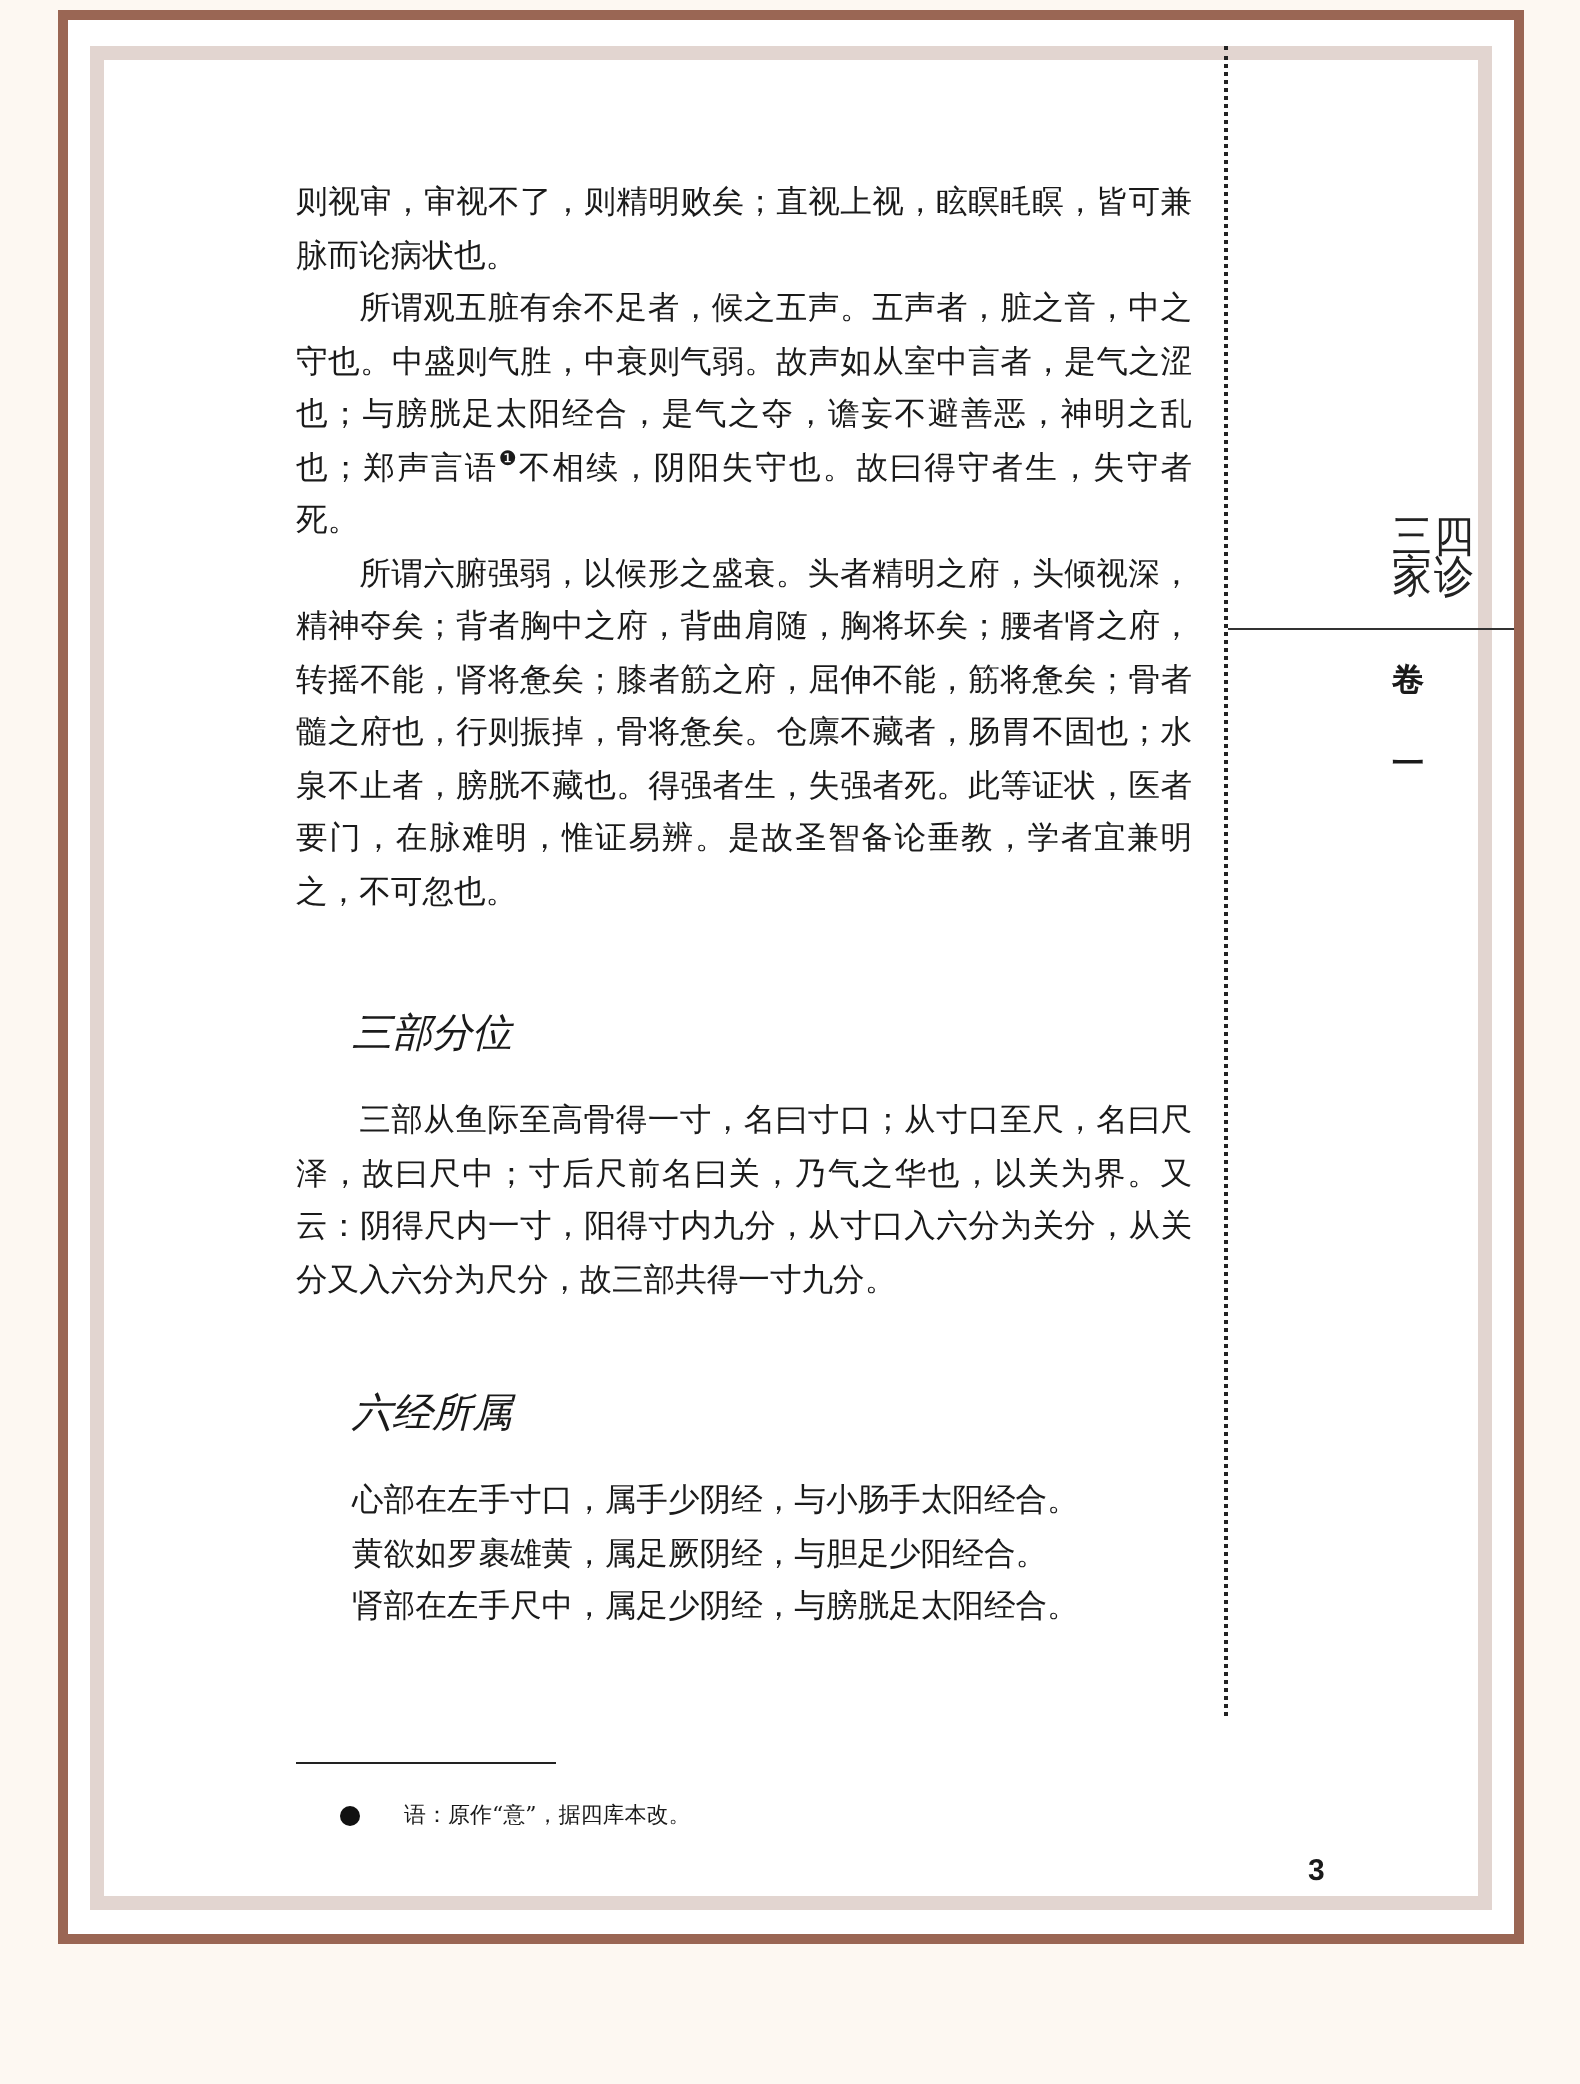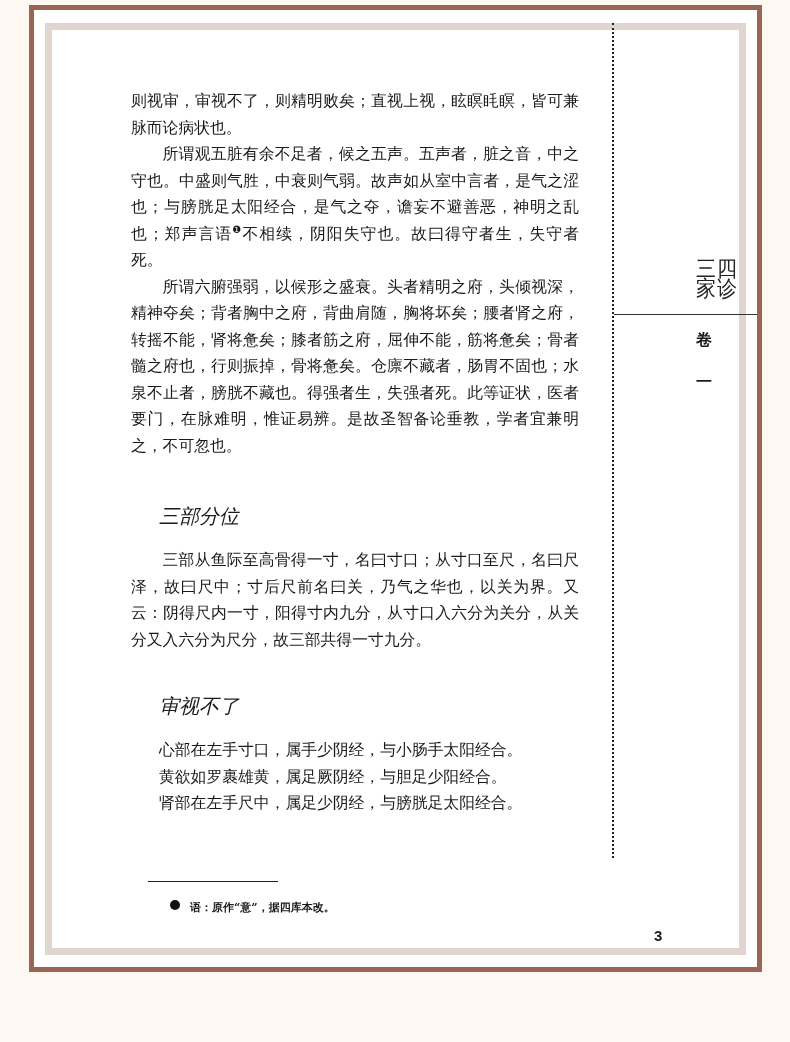--- a/index.html
+++ b/index.html
@@ -81,21 +81,21 @@
       flex-direction: column;
       align-items: center;
       font-family: "DejaVu Sans", sans-serif;
       font-weight: bold;
       font-size: 16px;
       line-height: 1;
     }
     .juan span:first-child { margin-bottom: 26px; }
     .content {
       position: absolute;
-      left: 131px;
+      left: 148px;
       top: 88px;
       width: 448px;
       font-size: 15.8px;
       line-height: 26.5px;
     }
     .content p {
       margin: 0;
       text-indent: 2em;
       text-align: justify;
     }
@@ -124,25 +124,25 @@
       left: 148px;
       top: 881px;
       width: 130px;
       border-top: 1.5px solid #222;
     }
     .footnote {
       position: absolute;
       left: 170px;
       top: 900px;
       font-size: 11px;
-      font-weight: bold;
+      font-weight: normal;
       font-family: "DejaVu Serif", serif;
       display: flex;
-      gap: 10px;
-      align-items: flex-start;
+      gap: 22px;
+      align-items: center;
     }
     .footnote .dot {
       display: inline-block;
       width: 10px;
       height: 10px;
       border-radius: 50%;
       background: #111;
     }
     .page-number {
       position: absolute;
@@ -179,21 +179,21 @@
 </div>
 
 <div class="content">
   <p class="no-indent">则视审，审视不了，则精明败矣；直视上视，眩瞑眊瞑，皆可兼脉而论病状也。</p>
   <p><span>所谓观五脏有余不足者，候之五声。五声者，脏之音，中之守也。中盛则气胜，中衰则气弱。故声如从室中言者，是气之涩也；与膀胱足太阳经合，是气之夺，谵妄不避善恶，神明之乱也；郑声言语</span><span class="note-mark">❶</span><span>不相续，阴阳失守也。故曰得守者生，失守者死。</span></p>
   <p>所谓六腑强弱，以候形之盛衰。头者精明之府，头倾视深，精神夺矣；背者胸中之府，背曲肩随，胸将坏矣；腰者肾之府，转摇不能，肾将惫矣；膝者筋之府，屈伸不能，筋将惫矣；骨者髓之府也，行则振掉，骨将惫矣。仓廪不藏者，肠胃不固也；水泉不止者，膀胱不藏也。得强者生，失强者死。此等证状，医者要门，在脉难明，惟证易辨。是故圣智备论垂教，学者宜兼明之，不可忽也。</p>
 
   <h2 class="h-sanbu">三部分位</h2>
   <p>三部从鱼际至高骨得一寸，名曰寸口；从寸口至尺，名曰尺泽，故曰尺中；寸后尺前名曰关，乃气之华也，以关为界。又云：阴得尺内一寸，阳得寸内九分，从寸口入六分为关分，从关分又入六分为尺分，故三部共得一寸九分。</p>
 
-  <h2 class="h-liujing">审视不了</h2>
+  <h2 class="h-liujing">六经所属</h2>
   <div class="list-line">心部在左手寸口，属手少阴经，与小肠手太阳经合。</div>
   <div class="list-line">黄欲如罗裹雄黄，属足厥阴经，与胆足少阳经合。</div>
   <div class="list-line">肾部在左手尺中，属足少阴经，与膀胱足太阳经合。</div>
 </div>
 
 <div class="footnote-rule"></div>
 <div class="footnote">
   <span class="dot"></span>
   <span>语：原作“意”，据四库本改。</span>
 </div>

